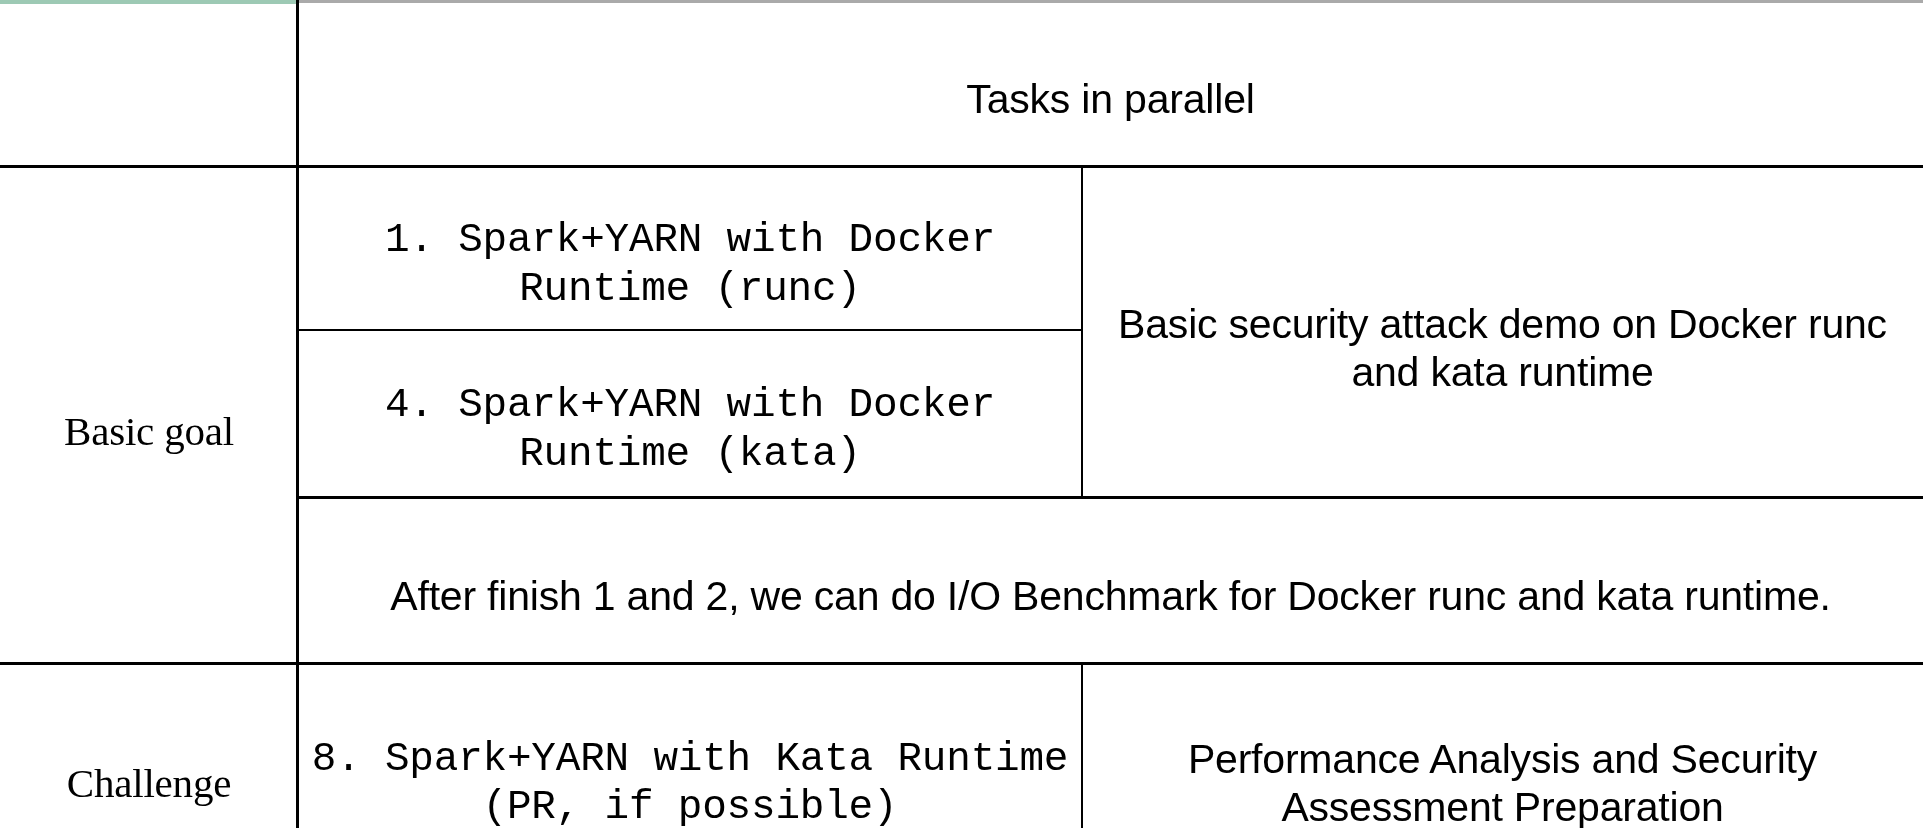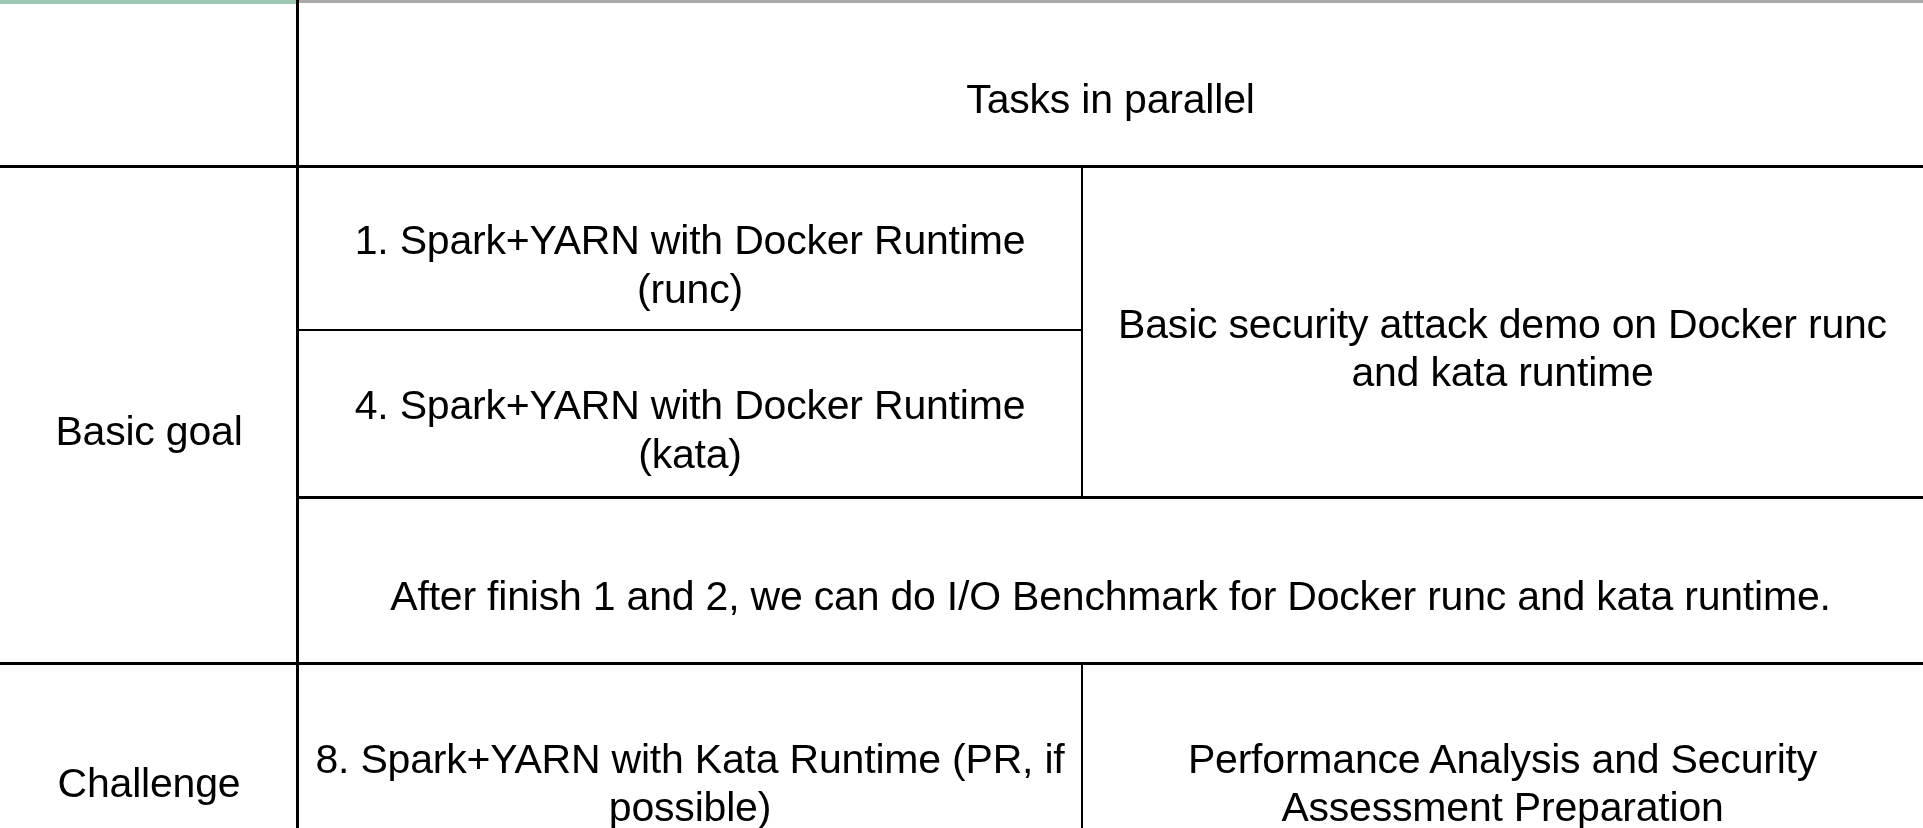--- a/index.html
+++ b/index.html
@@ -39,22 +39,22 @@
     background: transparent;
     font-weight: 400;
     color: #000000;
     line-height: 1.18;
     font-size: 41px;
     letter-spacing: -0.2px;
     font-stretch: condensed;
   }
 
   
-  .c1 { width: 298px; }
-  .c2 { width: 784px; }
+  .c1 { width: 298px; font-family: Liberation Serif, serif; }
+  .c2 { width: 784px; font-family: Liberation Mono, monospace; }
   .c3 { width: 841px; }
 
   
   .rule {
     position: absolute;
     background: #000000;
   }
   .rule.h { height: 3px; }
   .rule.v { width: 3px; }
 

